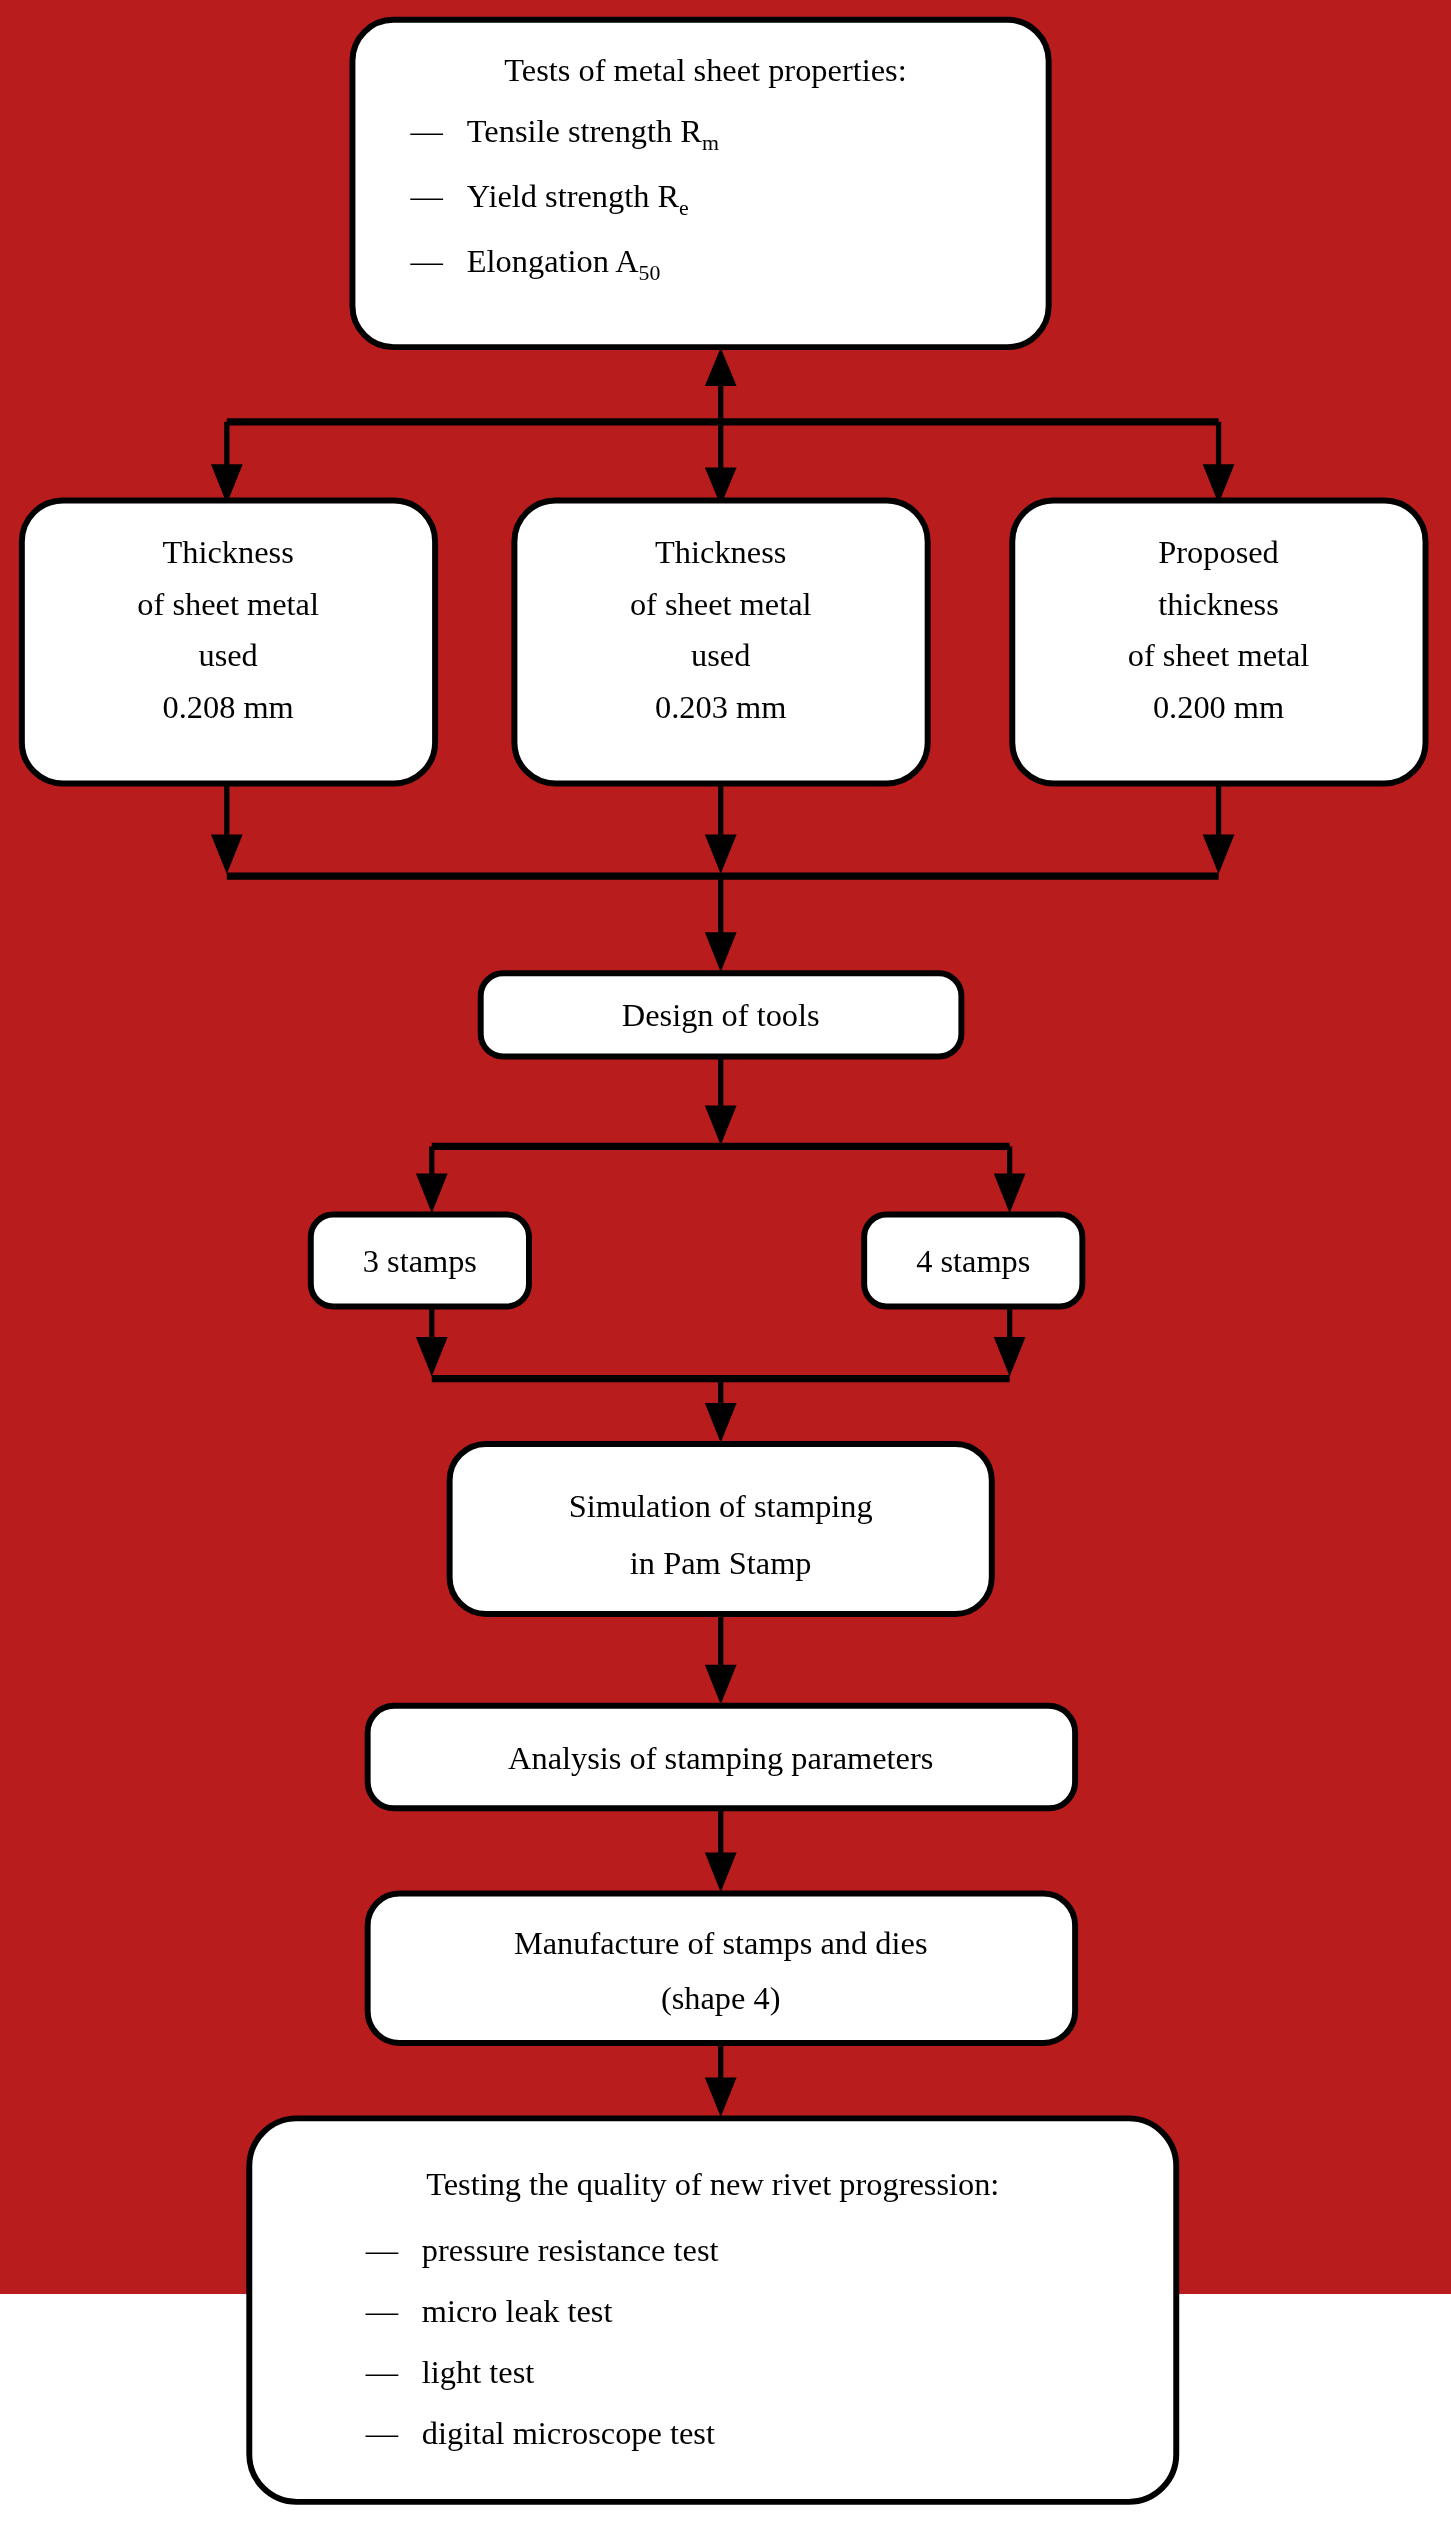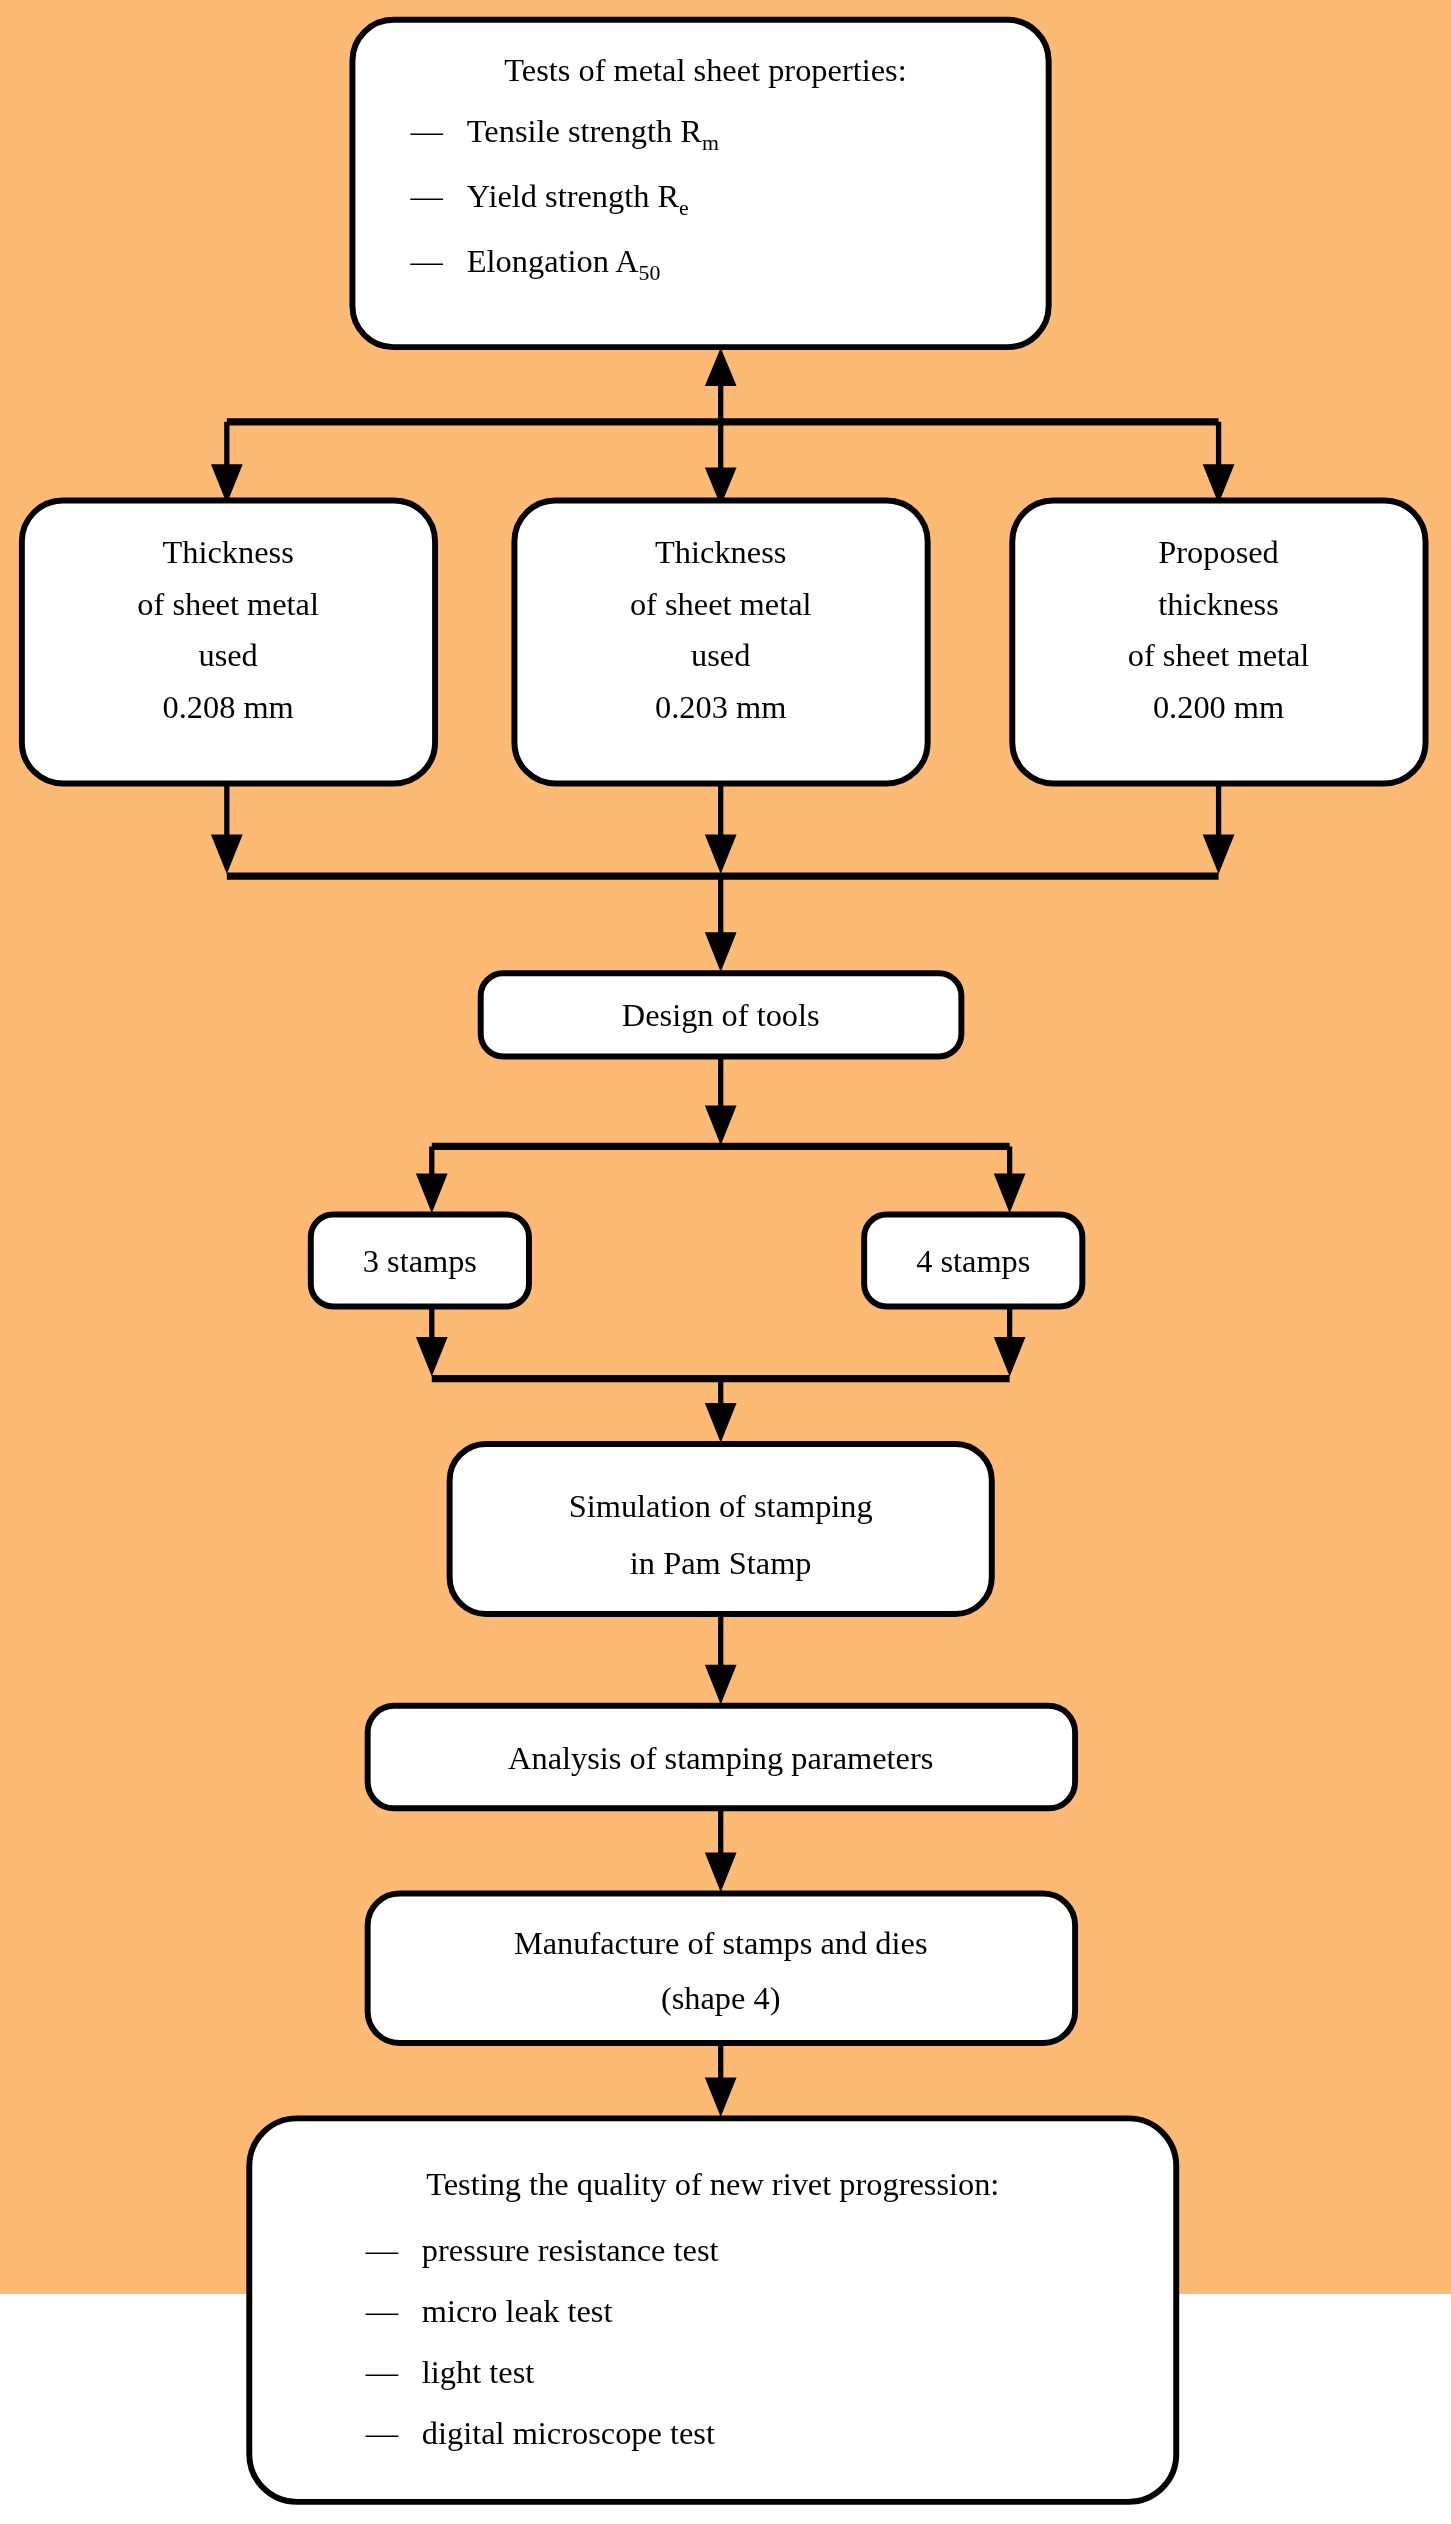--- a/index.html
+++ b/index.html
@@ -11,21 +11,21 @@
   body {
     width: 1452px;
     height: 2525px;
     overflow: hidden;
     font-family: "Liberation Serif", "DejaVu Serif", serif;
   }
   #flow-root {
     position: relative;
     width: 1452px;
     height: 2294px;
-    background: #fdba74;
+    background: #b91c1c;
   }
   svg#flow-svg {
     display: block;
     width: 1452px;
     height: 2525px;
   }
   .node-rect {
     fill: #ffffff;
     stroke: #000000;
     stroke-width: 9;

